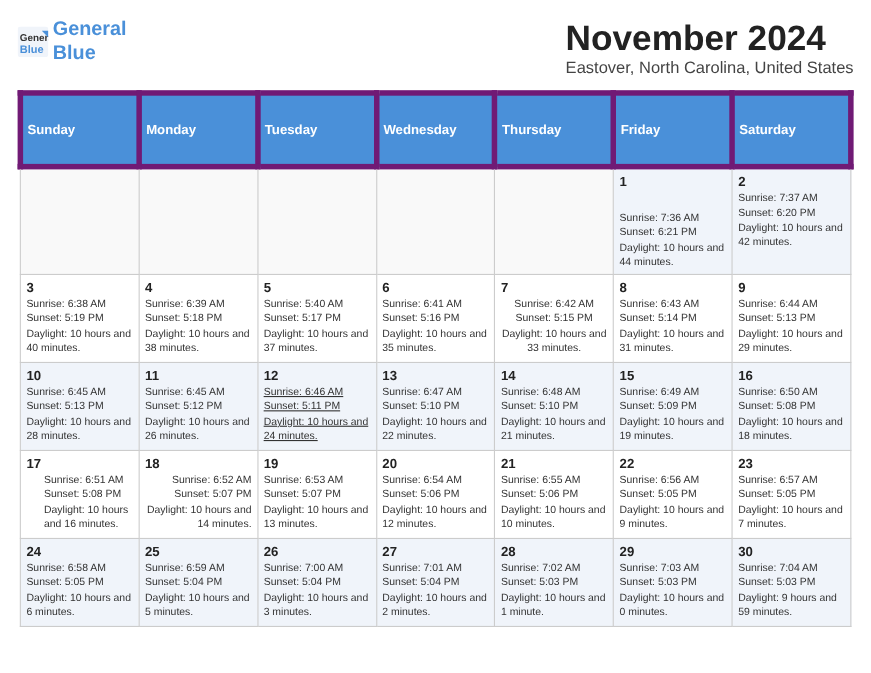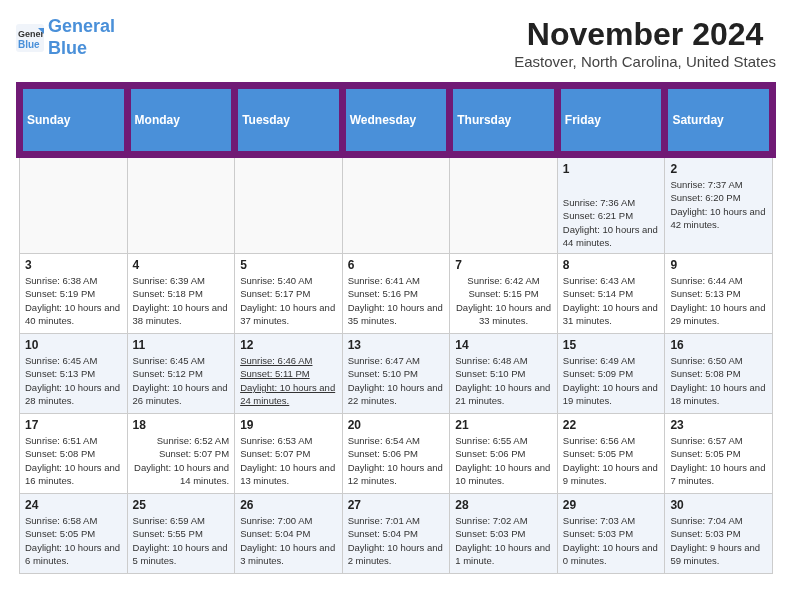--- a/index.html
+++ b/index.html
@@ -28,21 +28,21 @@
     }
     .logo-text span {
       color: #4a90d9;
     }
     .logo-icon {
       width: 28px;
       height: 28px;
       margin-right: 4px;
     }
     .title-block {
-      text-align: center;
+      text-align: left;
     }
     .month-title {
       font-size: 32px;
       font-weight: bold;
       color: #222;
     }
     .location-title {
       font-size: 15px;
       color: #444;
     }
@@ -51,21 +51,21 @@
       border-collapse: collapse;
       table-layout: fixed;
     }
     th {
       background-color: #4a90d9;
       color: #fff;
       font-size: 12px;
       font-weight: bold;
       padding: 24px 4px;
       text-align: left;
-      border: 7px solid #701a75;
+      border: 5px solid #701a75;
     }
     td {
       border: 1px solid #ccc;
       vertical-align: top;
       padding: 4px 5px;
       font-size: 10px;
       color: #333;
       height: 80px;
       background: #fff;
     }
@@ -227,21 +227,21 @@
         <td class="alt-row">
           <span class="day-num">16</span>
           <div class="day-info" style="white-space: pre-line;">Sunrise: 6:50 AM
 Sunset: 5:08 PM
 Daylight: 10 hours and 18 minutes.</div>
         </td>
       </tr>
       <tr>
         <td>
           <span class="day-num">17</span>
-          <div class="day-info" style="white-space: pre-line;">Sunrise: 6:51 AM
+          <div class="day-info" style="white-space: pre-line; margin-left: 16px;">Sunrise: 6:51 AM
 Sunset: 5:08 PM
 Daylight: 10 hours and 16 minutes.</div>
         </td>
         <td>
           <span class="day-num">18</span>
           <div class="day-info" style="white-space: pre-line; text-align: right;">Sunrise: 6:52 AM
 Sunset: 5:07 PM
 Daylight: 10 hours and 14 minutes.</div>
         </td>
         <td>
@@ -278,21 +278,21 @@
       <tr>
         <td class="alt-row">
           <span class="day-num">24</span>
           <div class="day-info" style="white-space: pre-line;">Sunrise: 6:58 AM
 Sunset: 5:05 PM
 Daylight: 10 hours and 6 minutes.</div>
         </td>
         <td class="alt-row">
           <span class="day-num">25</span>
           <div class="day-info" style="white-space: pre-line;">Sunrise: 6:59 AM
-Sunset: 5:55 PM
+Sunset: 5:04 PM
 Daylight: 10 hours and 5 minutes.</div>
         </td>
         <td class="alt-row">
           <span class="day-num">26</span>
           <div class="day-info" style="white-space: pre-line;">Sunrise: 7:00 AM
 Sunset: 5:04 PM
 Daylight: 10 hours and 3 minutes.</div>
         </td>
         <td class="alt-row">
           <span class="day-num">27</span>

